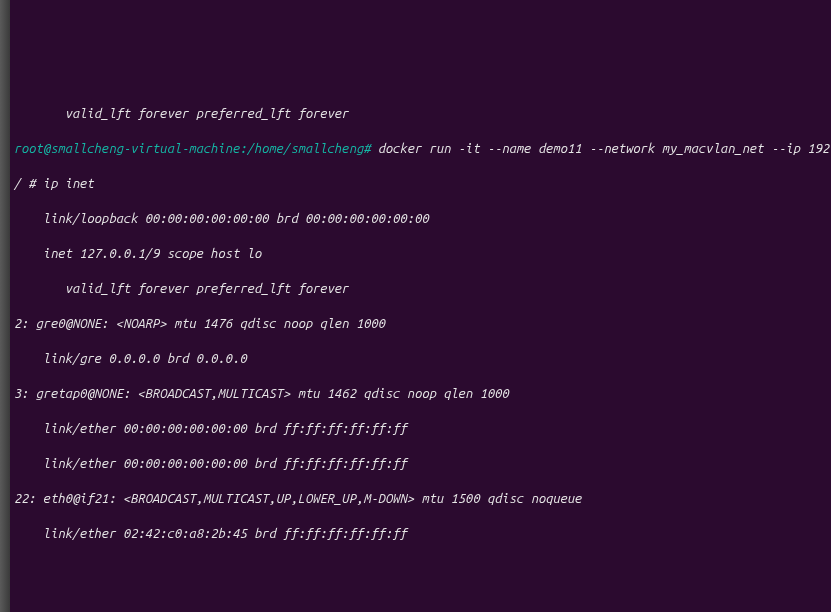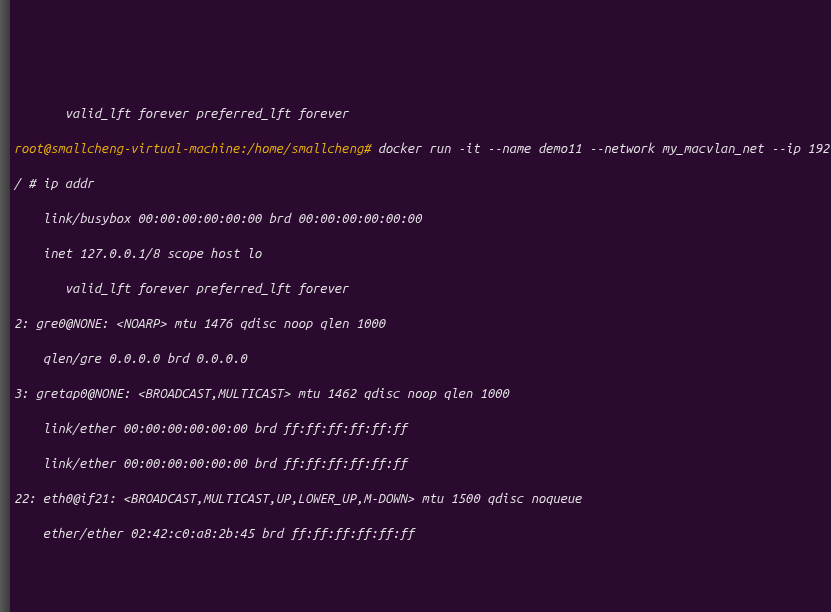--- a/index.html
+++ b/index.html
@@ -19,43 +19,43 @@
       position: absolute;
       left: 0;
       top: 0;
       width: 10px;
       height: 612px;
       background: linear-gradient(to right, #5a5a5a 0%, #3a3a3a 100%);
     }
     .terminal {
       margin-left: 10px;
     }
-    .prompt-root { color: #eab308; }
+    .prompt-root { color: #14b8a6; }
     .line { display: block; font-style: italic; }
   </style>
 </head>
 <body>
 
 
 
 <div class="sidebar"></div>
 <div class="terminal">
 <span class="line">       valid_lft forever preferred_lft forever</span>
 <span class="line"><span class="prompt-root">root@smallcheng-virtual-machine:/home/smallcheng#</span><span> docker run -it --name demo11 --network my_macvlan_net --ip 192.168.43.69 busybox</span></span>
-<span class="line">/ # ip addr</span>
-<span class="line">    link/busybox 00:00:00:00:00:00 brd 00:00:00:00:00:00</span>
-<span class="line">    inet 127.0.0.1/8 scope host lo</span>
+<span class="line">/ # ip inet</span>
+<span class="line">    link/loopback 00:00:00:00:00:00 brd 00:00:00:00:00:00</span>
+<span class="line">    inet 127.0.0.1/9 scope host lo</span>
 <span class="line">       valid_lft forever preferred_lft forever</span>
 <span class="line">2: gre0@NONE: &lt;NOARP&gt; mtu 1476 qdisc noop qlen 1000</span>
-<span class="line">    qlen/gre 0.0.0.0 brd 0.0.0.0</span>
+<span class="line">    link/gre 0.0.0.0 brd 0.0.0.0</span>
 <span class="line">3: gretap0@NONE: &lt;BROADCAST,MULTICAST&gt; mtu 1462 qdisc noop qlen 1000</span>
 <span class="line">    link/ether 00:00:00:00:00:00 brd ff:ff:ff:ff:ff:ff</span>
 <span class="line">    link/ether 00:00:00:00:00:00 brd ff:ff:ff:ff:ff:ff</span>
 <span class="line">22: eth0@if21: &lt;BROADCAST,MULTICAST,UP,LOWER_UP,M-DOWN&gt; mtu 1500 qdisc noqueue </span>
-<span class="line">    ether/ether 02:42:c0:a8:2b:45 brd ff:ff:ff:ff:ff:ff</span>
+<span class="line">    link/ether 02:42:c0:a8:2b:45 brd ff:ff:ff:ff:ff:ff</span>
 
 
 
 
 
 
 
 
 
 

